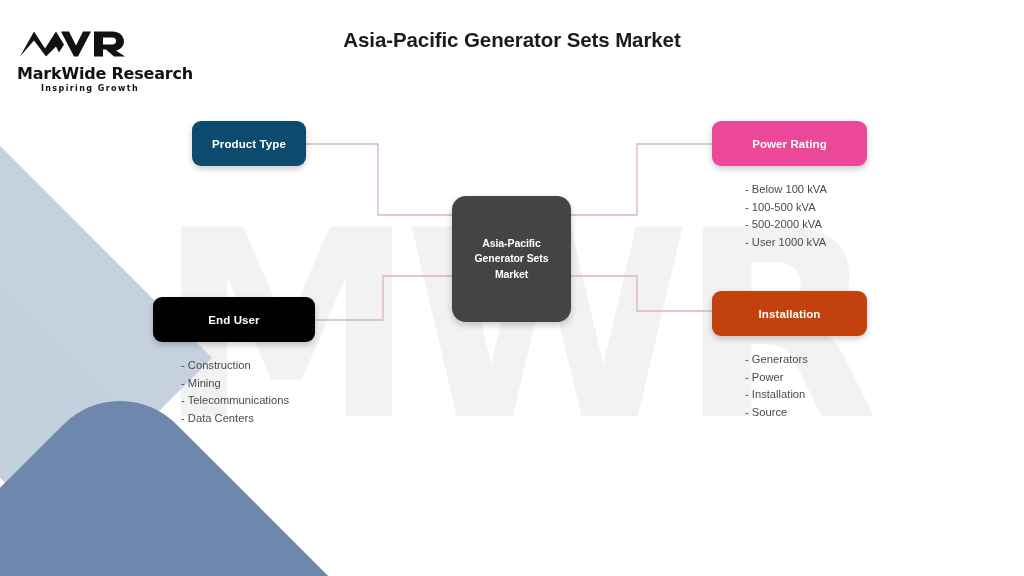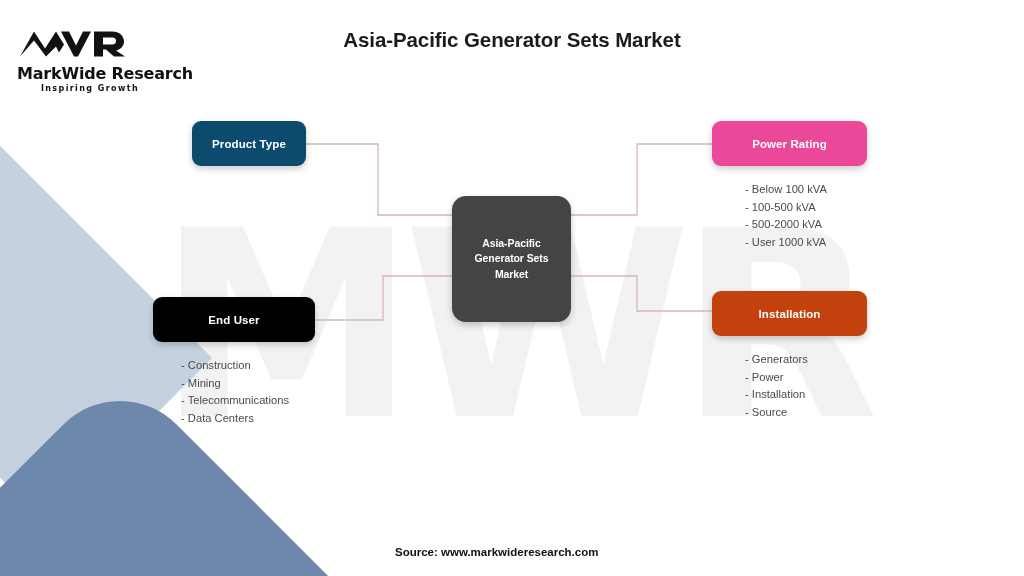--- a/index.html
+++ b/index.html
@@ -224,15 +224,14 @@
       <span>Installation</span>
     </div>
     <ul class="branch-items">
       <li>- Generators</li>
       <li>- Power</li>
       <li>- Installation</li>
       <li>- Source</li>
     </ul>
   </div>
 
-  <div class="footer-source">Source: www.markwideresearch.com</div>
 
 </div>
 
 </body></html>

